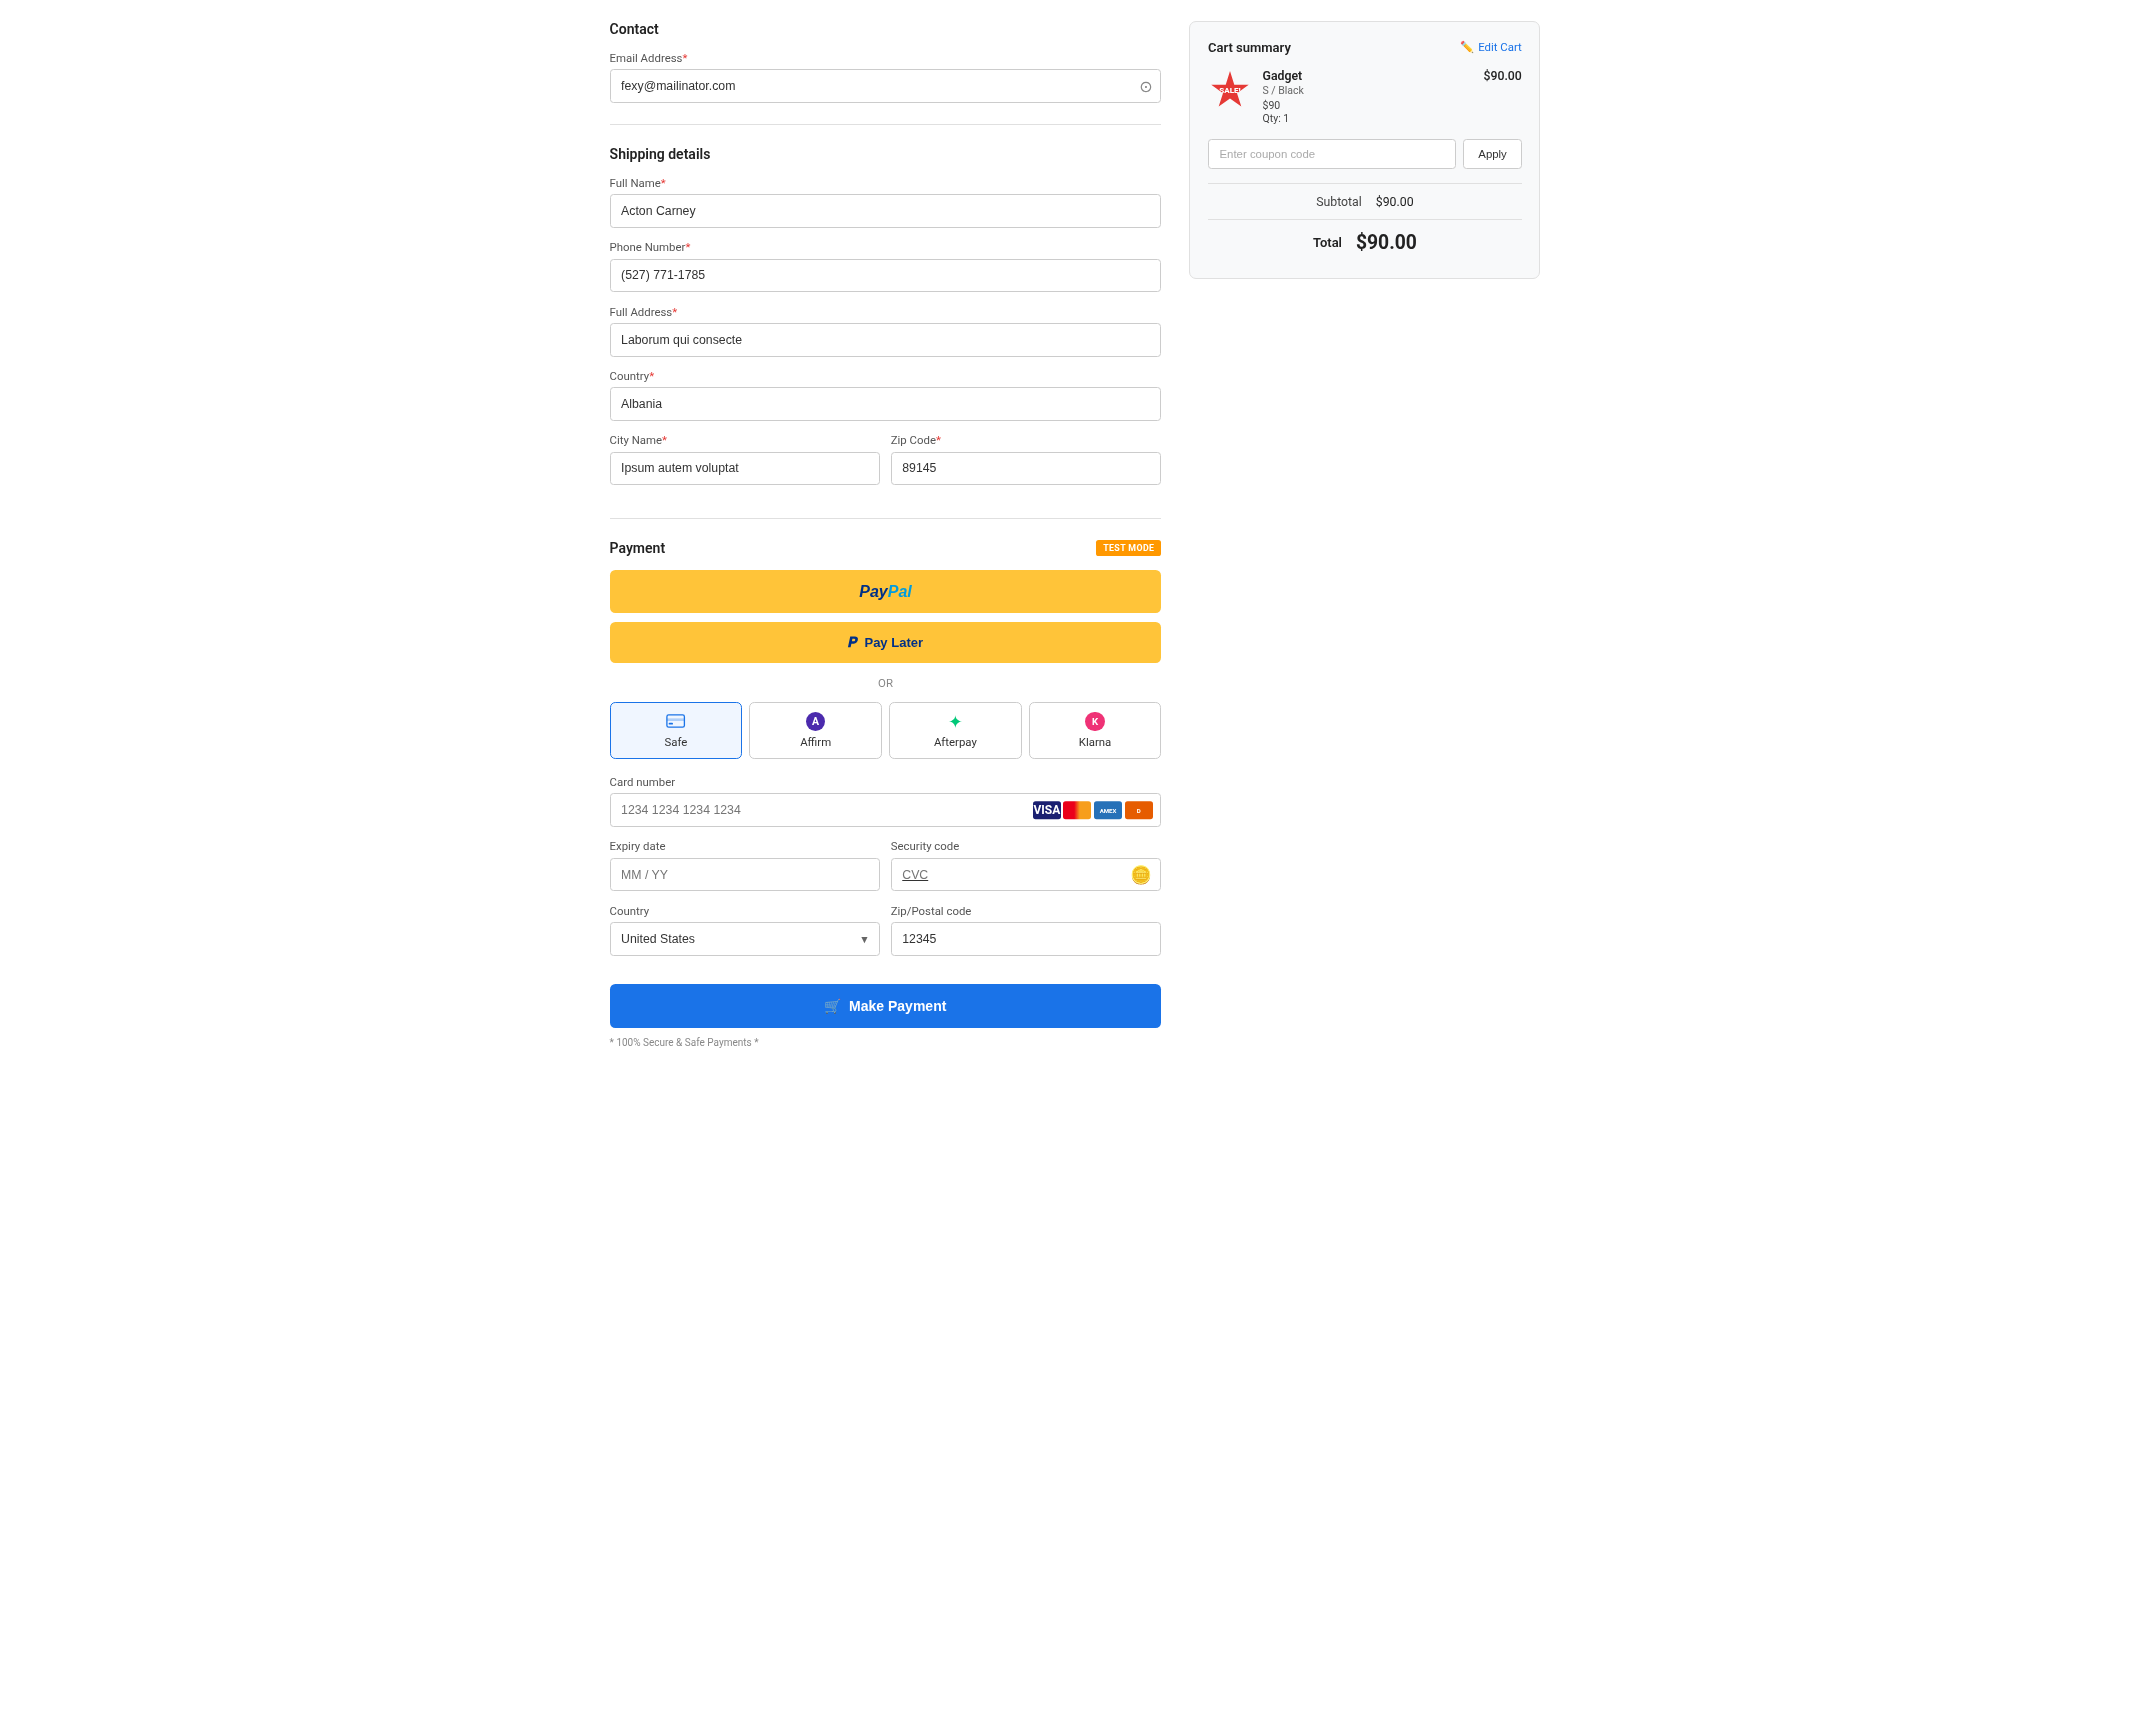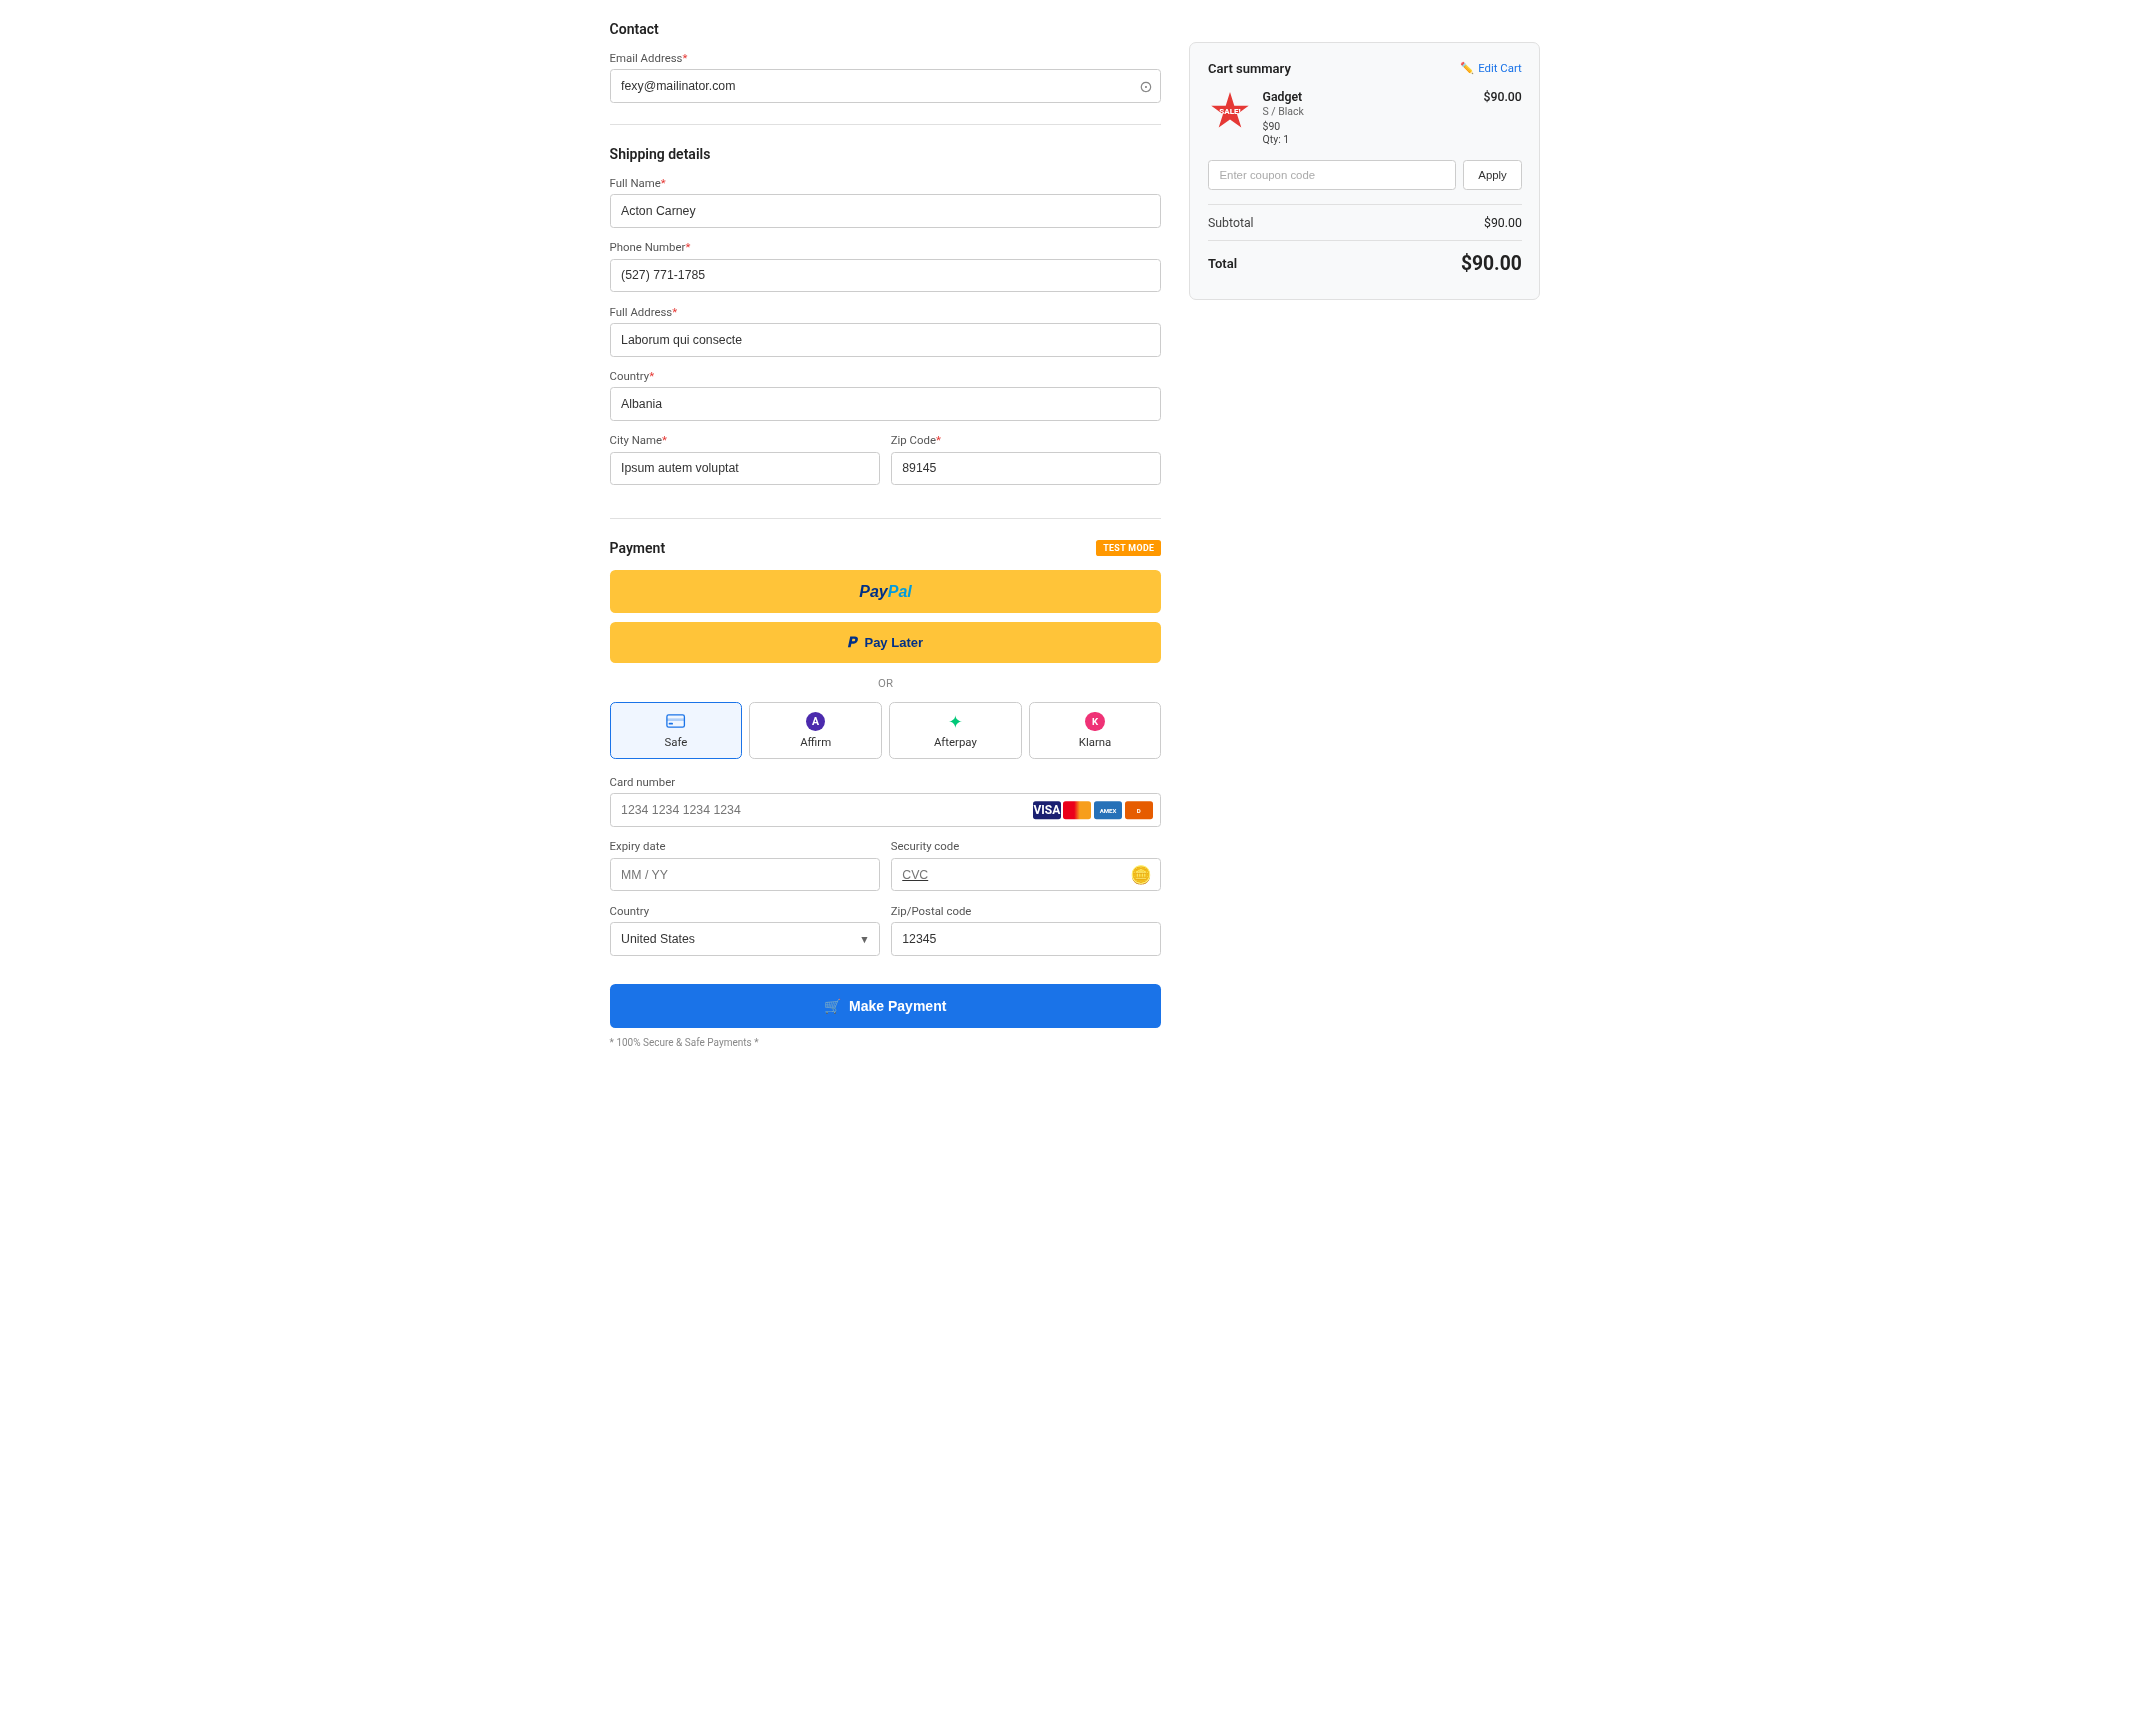--- a/index.html
+++ b/index.html
@@ -16,21 +16,20 @@
       padding: 21px 17.6px;
       gap: 28px;
     }
     .left-col {
       flex: 1;
       min-width: 0;
     }
     .right-col {
       width: 351px;
       flex-shrink: 0;
-      margin-top: 21px;
     }
 
     
     .section-title {
       font-size: 14px;
       font-weight: 600;
       margin-bottom: 14px;
       color: #222;
     }
 
@@ -378,21 +377,21 @@
     }
 
     .cart-divider {
       border: none;
       border-top: 0.9px solid #e0e0e0;
       margin: 10.5px 0;
     }
     .cart-subtotal-row,
     .cart-total-row {
       display: flex;
-      justify-content: space-between;
+      justify-content: center;
       align-items: center;
       margin-bottom: 7px;
       gap: 14px;
     }
     .cart-subtotal-label { font-size: 12.3px; color: #444; }
     .cart-subtotal-value { font-size: 12.3px; color: #222; }
     .cart-total-label { font-size: 13px; font-weight: 600; color: #222; }
     .cart-total-value { font-size: 19.3px; font-weight: 700; color: #222; }
   </style>
 </head>

